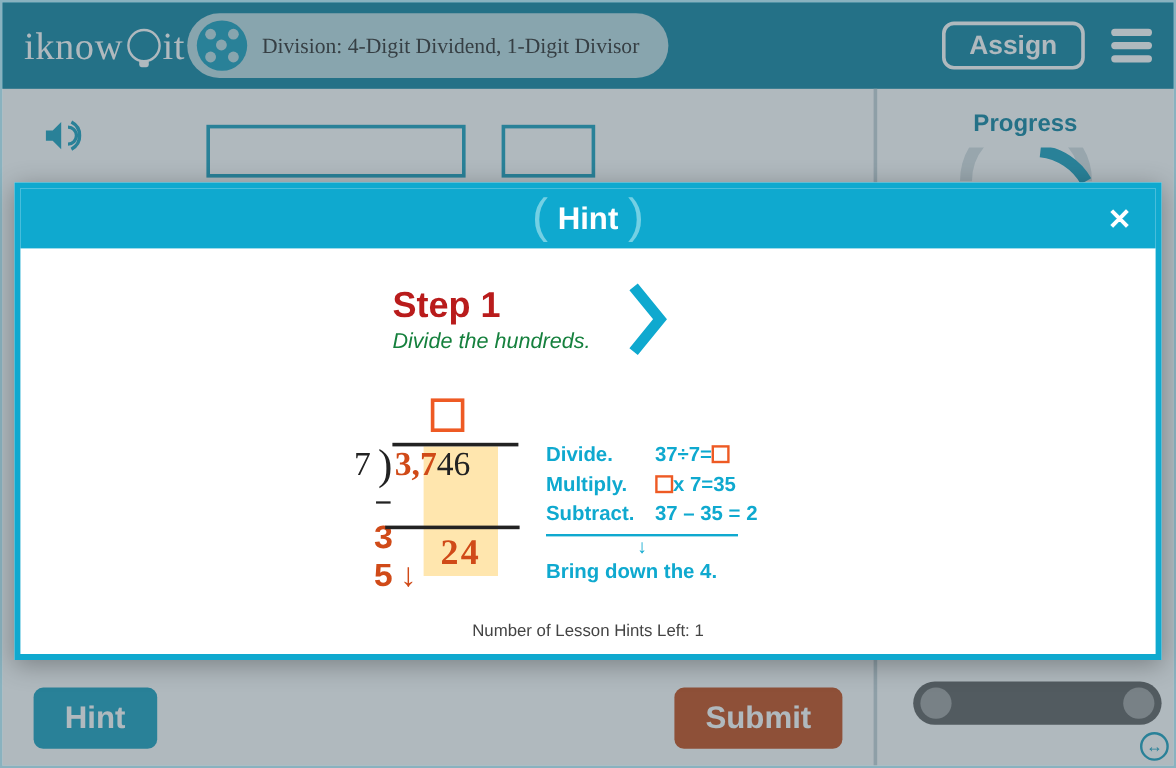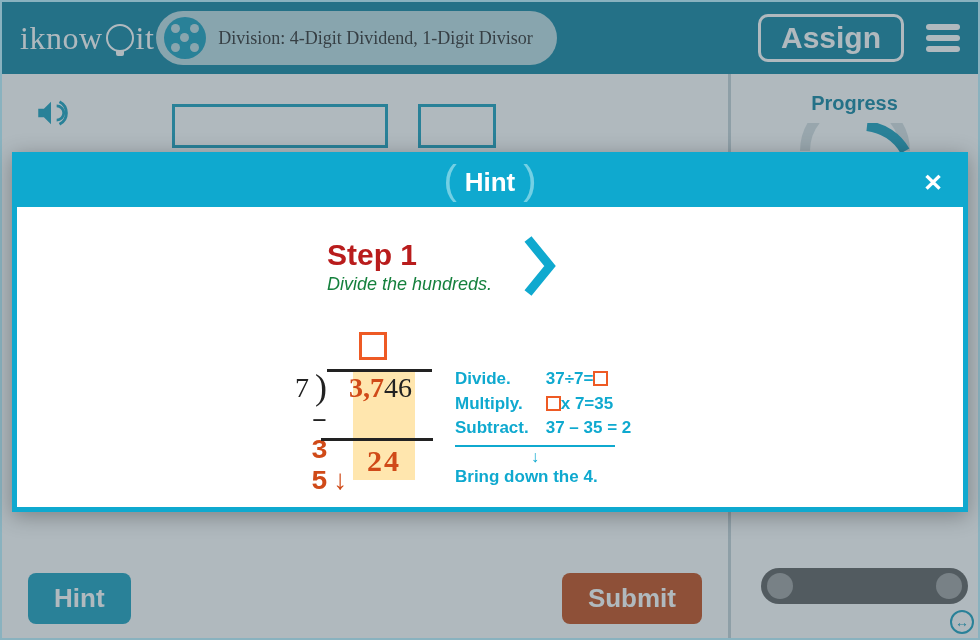--- a/index.html
+++ b/index.html
@@ -95,21 +95,21 @@
   font-size: 18px;
   color: #222;
   font-weight: 400;
   font-family: Liberation Serif, serif;
 }
 .header-right { margin-left: auto; display: flex; align-items: center; gap: 22px; }
 .assign-btn {
   border: 3px solid #fff;
   color: #fff;
   background: transparent;
-  font-size: 30px;
+  font-size: 22px;
   font-weight: 700;
   padding: 4px 20px;
   border-radius: 10px;
   cursor: pointer;
 }
 .hamburger {
   width: 34px; height: 28px; display: flex; flex-direction: column; justify-content: space-between; cursor:pointer;
 }
 .hamburger div { height: 6px; background: #fff; border-radius: 3px; }
 
@@ -338,21 +338,21 @@
 .bar {
   position: absolute;
   left: 30px;
   top: 1px;
   width: 105px;
   height: 3px;
   background: #222;
 }
 .dividend {
   position: absolute;
-  left: 52px;
+  left: 32px;
   top: 4px;
   letter-spacing: 0;
 }
 .dividend .hot { color: #d04a18; font-weight: 800; }
 .dividend .rest { color: #222; }
 .row2 {
   position: absolute;
   top: 36px;
   left: 14px;
   color: #d04a18;
@@ -538,15 +538,16 @@
         <div>
           <span class="lbl">Subtract.</span>
           <span>37 – 35 = 2</span>
         </div>
         <hr>
         <span class="bd-arrow">↓</span>
         <div>Bring down the 4.</div>
       </div>
 
     </div>
+    <div class="modal-footer">Number of Lesson Hints Left: 1</div>
   </div>
 
 </div>
 
 </body></html>

